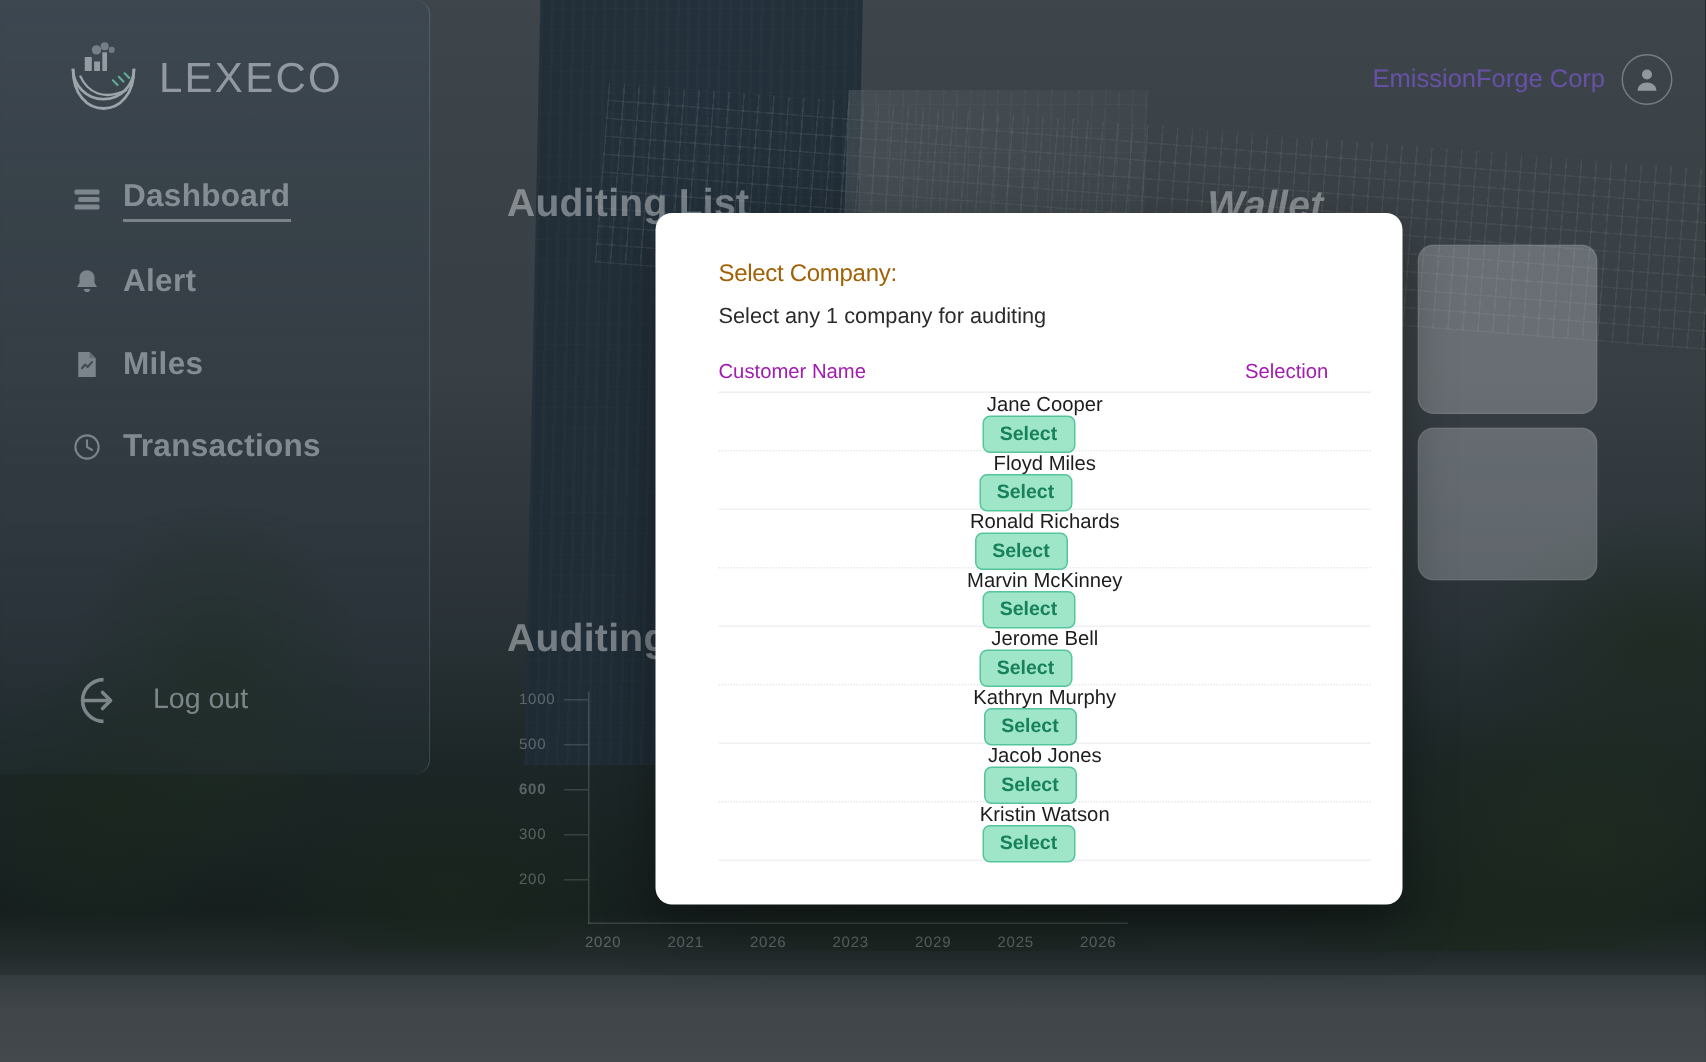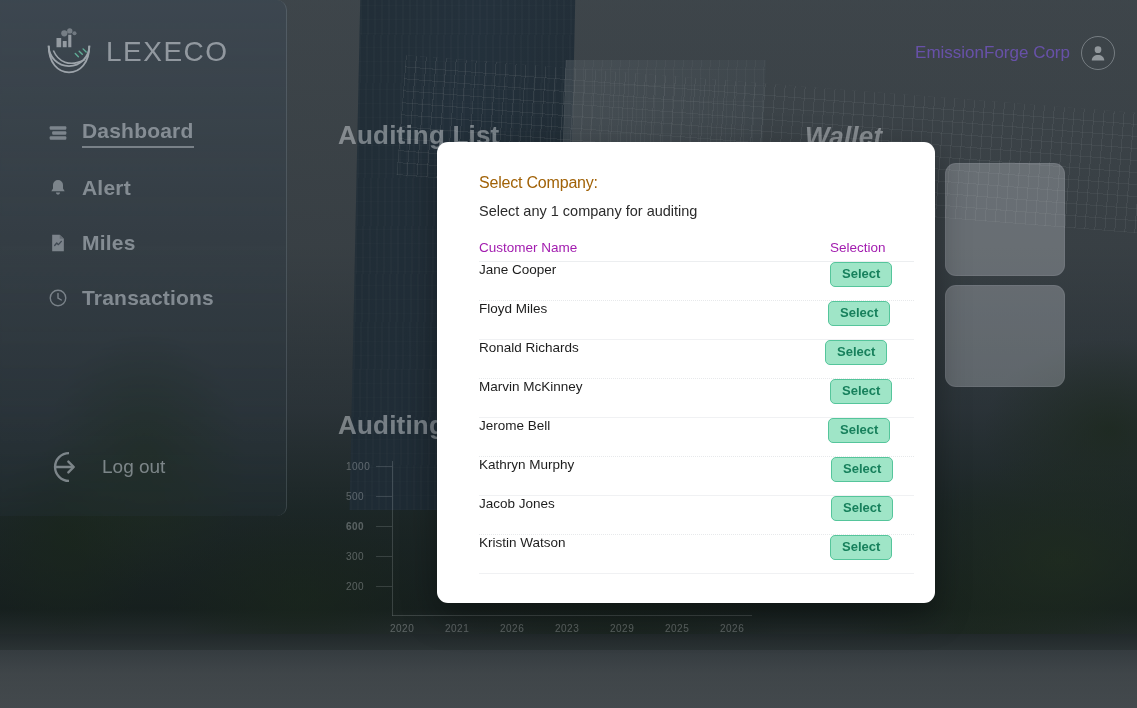--- a/index.html
+++ b/index.html
@@ -167,22 +167,23 @@
   }
   .tbl{ position:absolute; left:42px; top:92px; width:435px; }
   .thead{
     display:flex; align-items:center; height:28px;
     border-bottom:1px solid #eceef0;
   }
   .th{ font-size:13.5px; color:#a21caf; }
   .th.name{ flex:1; }
   .th.sel{ width:84px; }
   .trow{
-    display:flex; align-items:flex-start; height:39px;
+    display:flex; align-items:center; height:39px;
     border-bottom:1px solid #f0f1f3;
+    flex-direction:column;
   }
   .trow:nth-child(even){ border-bottom:1px dotted #e7e9eb; }
   .td-name{ flex:1; font-size:13.5px; color:#1d1d1d; }
   .td-sel{ width:84px; display:flex; }
   .sel-btn{
     font-family:"Liberation Sans", sans-serif;
     font-size:13px; font-weight:700;
     color:#17805c;
     background:#9fe5c7;
     border:1px solid #55c59b;

